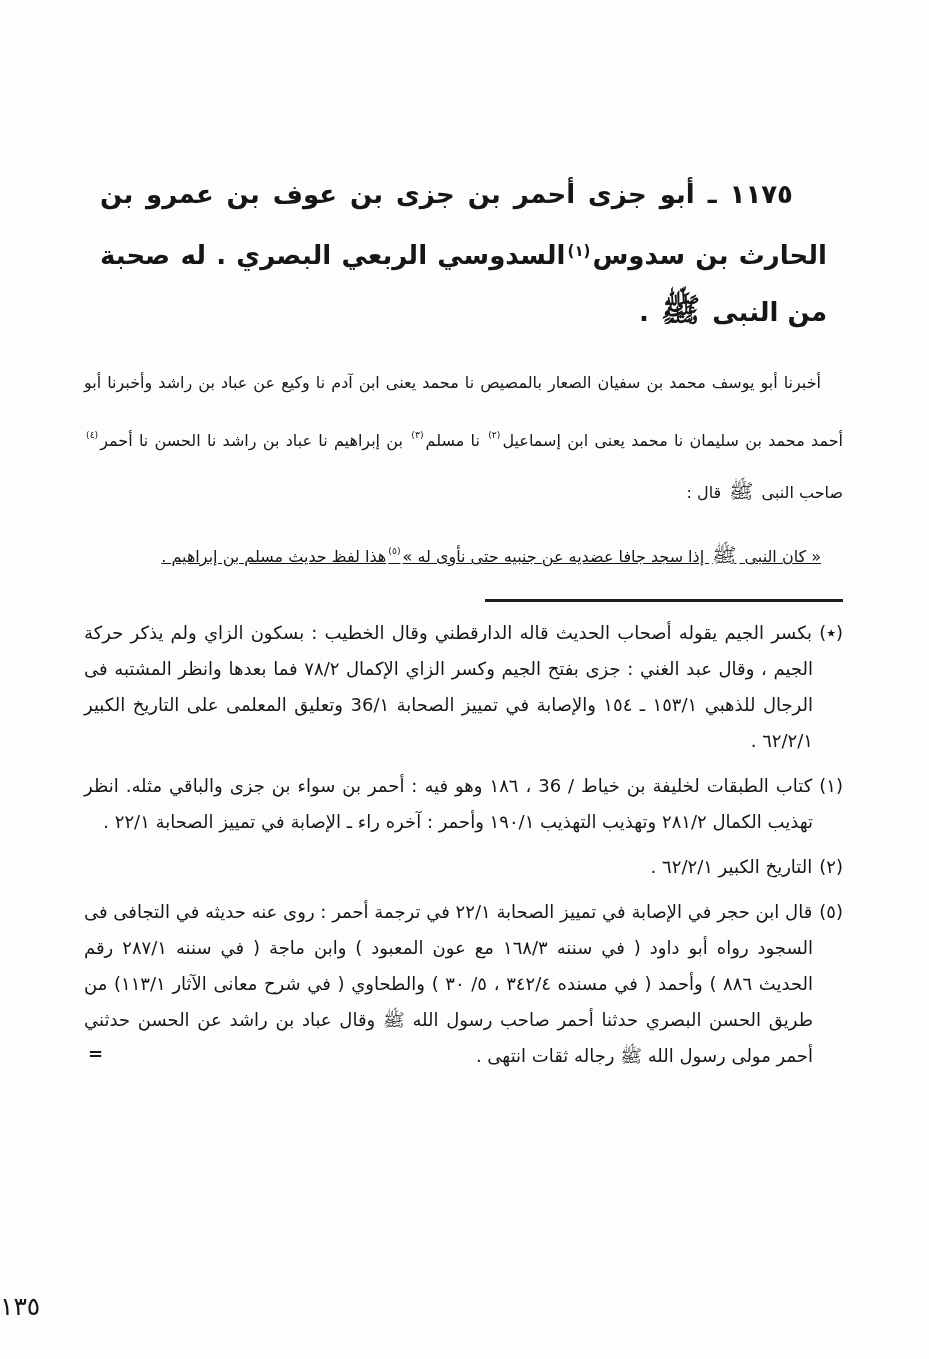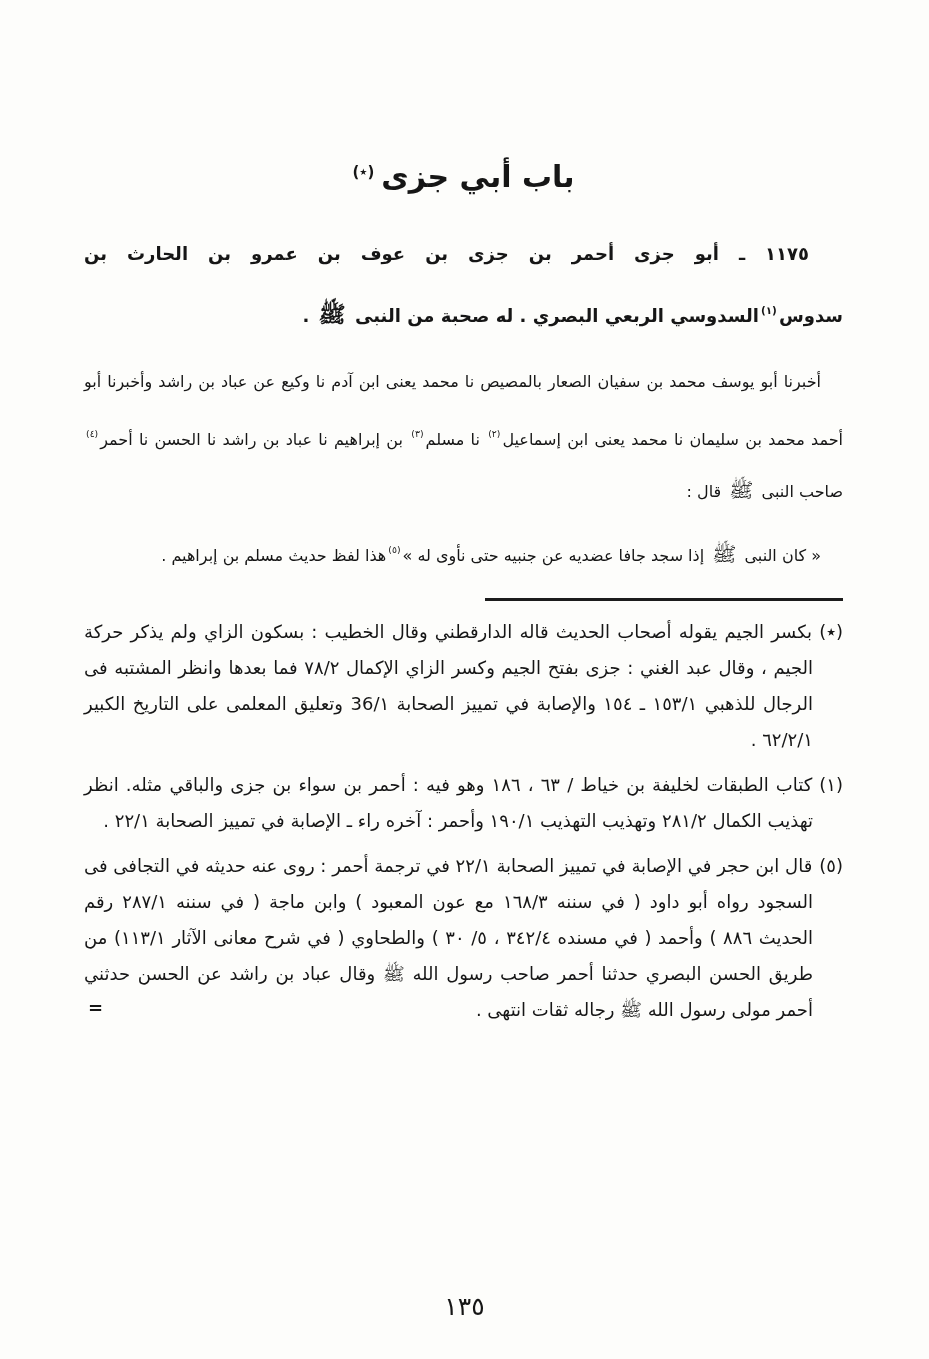--- a/index.html
+++ b/index.html
@@ -29,35 +29,35 @@
     font-weight: 700;
     line-height: 44px;
   }
   .title-note {
     font-size: 15px;
     vertical-align: 10px;
     margin-right: 7px;
     font-weight: 700;
   }
   .entry-heading {
-    margin: 0;
-    font-size: 18px;
+    margin: 16px;
+    font-size: 26px;
     font-weight: 700;
     line-height: 57px;
     text-align: justify;
     text-indent: 34px;
   }
   .body-para {
     margin: 12px 0 0 0;
     font-size: 16px;
     line-height: 52px;
     text-align: justify;
     text-indent: 22px;
   }
-  .hadith-para { margin-top: 6px; }
+  .hadith-para { margin-top: 6px; text-decoration: underline; }
   .note-ref {
     font-size: 0.58em;
     vertical-align: 8px;
     padding: 0 2px;
   }
   .honorific {
     font-size: 1.25em;
     line-height: 0;
     padding: 0 3px;
   }
@@ -82,43 +82,43 @@
   .fn-eq {
     position: absolute;
     left: 4px; bottom: 2px;
     text-indent: 0;
     font-weight: 700;
   }
   .page-number {
     position: absolute;
     left: 0; right: 0;
     top: 1292px;
-    text-align: center;
+    text-align: left;
     font-size: 25px;
     letter-spacing: 5px;
   }
 </style>
 </head>
 <body>
 
 <div class="page">
   <div class="content">
 
-    <h1 class="chapter-title"><span>باب أبي جزى</span><sup class="title-note">(٭)</sup></h1>
 
     <p class="entry-heading"><span>١١٧٥ ـ أبو جزى أحمر بن جزى بن عوف بن عمرو بن الحارث بن سدوس</span><sup class="note-ref">(١)</sup><span>السدوسي الربعي البصري . له صحبة من النبى </span><span class="honorific">ﷺ</span><span> .</span></p>
 
     <p class="body-para"><span>أخبرنا أبو يوسف محمد بن سفيان الصعار بالمصيص نا محمد يعنى ابن آدم نا وكيع عن عباد بن راشد وأخبرنا أبو أحمد محمد بن سليمان نا محمد يعنى ابن إسماعيل</span><sup class="note-ref">(٢)</sup><span> نا مسلم</span><sup class="note-ref">(٣)</sup><span> بن إبراهيم نا عباد بن راشد نا الحسن نا أحمر</span><sup class="note-ref">(٤)</sup><span> صاحب النبى </span><span class="honorific">ﷺ</span><span> قال :</span></p>
 
     <p class="body-para hadith-para"><span>« كان النبى </span><span class="honorific">ﷺ</span><span> إذا سجد جافا عضديه عن جنبيه حتى نأوى له »</span><sup class="note-ref">(٥)</sup><span>هذا لفظ حديث مسلم بن إبراهيم .</span></p>
 
     <hr class="separator">
 
     <div class="footnotes">
       <div class="footnote"><span class="fn-marker">(٭)</span><span>بكسر الجيم يقوله أصحاب الحديث قاله الدارقطني وقال الخطيب : بسكون الزاي ولم يذكر حركة الجيم ، وقال عبد الغني : جزى بفتح الجيم وكسر الزاي الإكمال ٧٨/٢ فما بعدها وانظر المشتبه فى الرجال للذهبي ١٥٣/١ ـ ١٥٤ والإصابة في تمييز الصحابة 36/١ وتعليق المعلمى على التاريخ الكبير ٦٢/٢/١ .</span></div>
-      <div class="footnote"><span class="fn-marker">(١)</span><span>كتاب الطبقات لخليفة بن خياط / ٦٣ ، ١٨٦ وهو فيه : أحمر بن سواء بن جزى والباقي مثله. انظر تهذيب الكمال ٢٨١/٢ وتهذيب التهذيب ١٩٠/١ وأحمر : آخره راء ـ الإصابة في تمييز الصحابة ٢٢/١ .</span></div>
+      <div class="footnote"><span class="fn-marker">(١)</span><span>كتاب الطبقات لخليفة بن خياط / 36 ، ١٨٦ وهو فيه : أحمر بن سواء بن جزى والباقي مثله. انظر تهذيب الكمال ٢٨١/٢ وتهذيب التهذيب ١٩٠/١ وأحمر : آخره راء ـ الإصابة في تمييز الصحابة ٢٢/١ .</span></div>
+      <div class="footnote"><span class="fn-marker">(٢)</span><span>التاريخ الكبير ٦٢/٢/١ .</span></div>
       <div class="footnote"><span class="fn-marker">(٥)</span><span>قال ابن حجر في الإصابة في تمييز الصحابة ٢٢/١ في ترجمة أحمر : روى عنه حديثه في التجافى فى السجود رواه أبو داود ( في سننه ١٦٨/٣ مع عون المعبود ) وابن ماجة ( في سننه ٢٨٧/١ رقم الحديث ٨٨٦ ) وأحمد ( في مسنده ٣٤٢/٤ ، ٥/ ٣٠ ) والطحاوي ( في شرح معانى الآثار ١١٣/١) من طريق الحسن البصري حدثنا أحمر صاحب رسول الله ﷺ وقال عباد بن راشد عن الحسن حدثني أحمر مولى رسول الله ﷺ رجاله ثقات انتهى .</span><span class="fn-eq">=</span></div>
     </div>
 
   </div>
 
   <div class="page-number">١٣٥</div>
 </div>
 
 </body></html>

